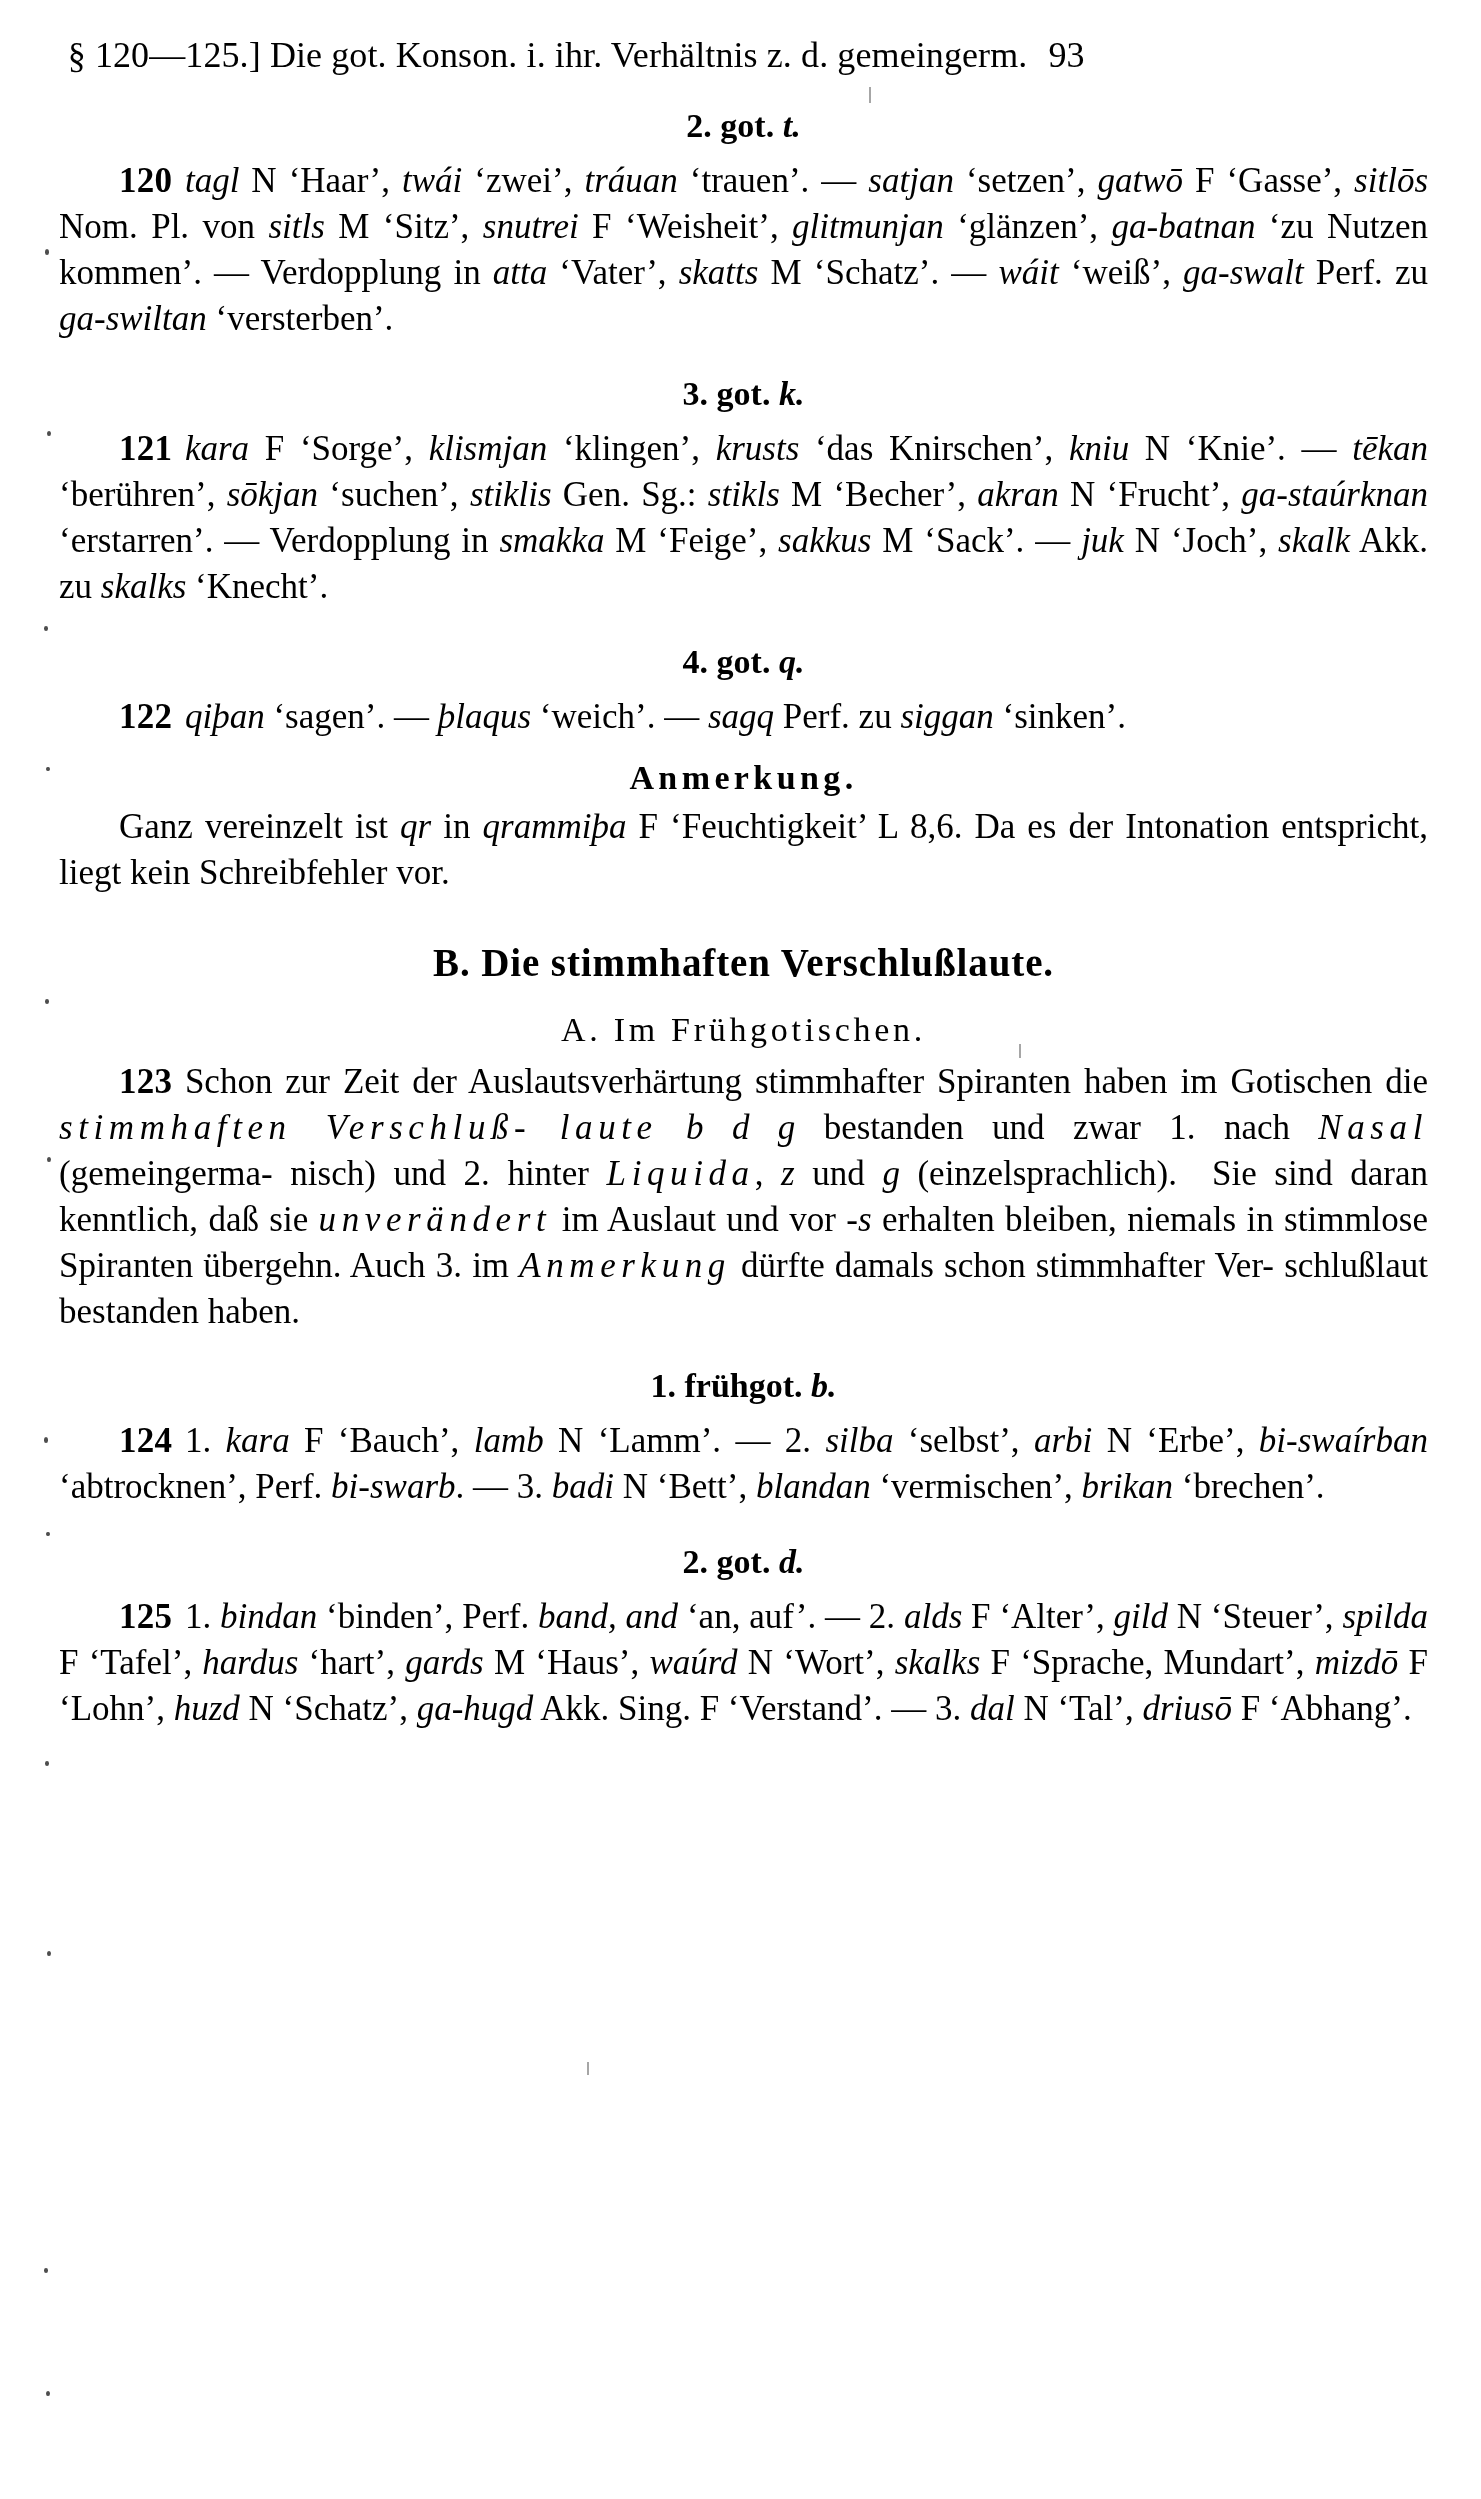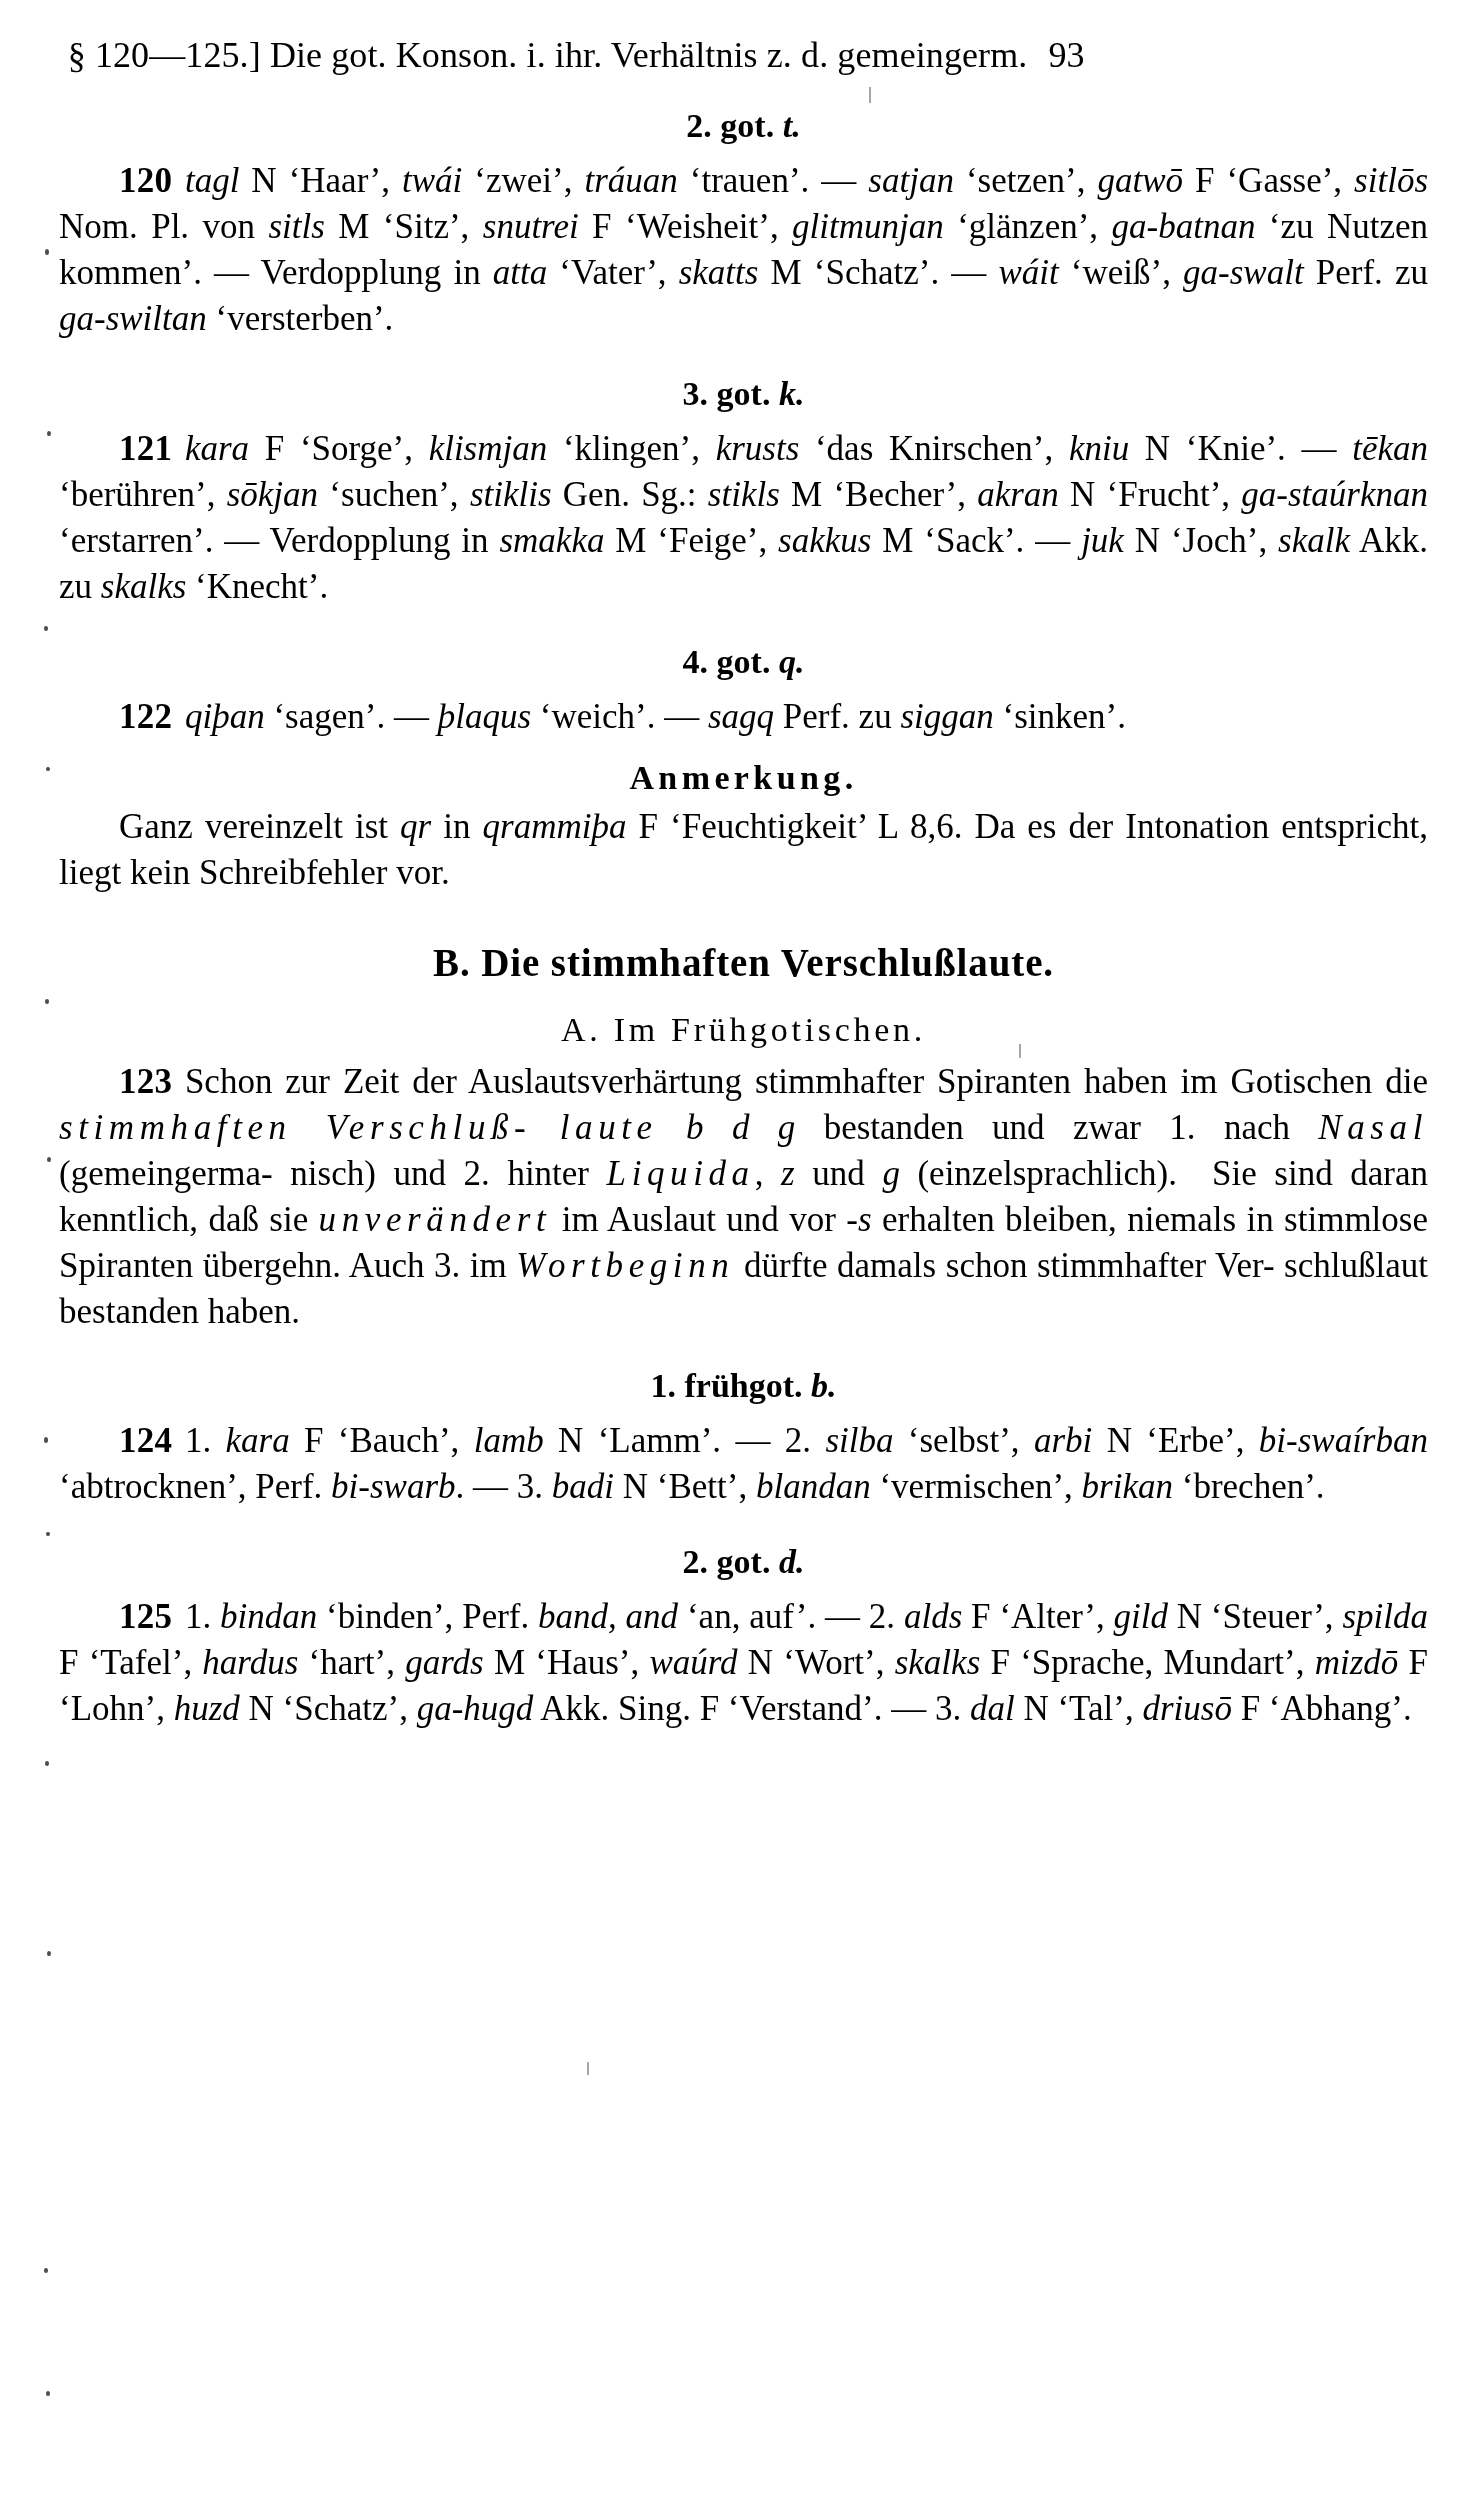--- a/index.html
+++ b/index.html
@@ -203,21 +203,21 @@
     <div class="midhead">A. Im Frühgotischen.</div>
 
     <p class="para indent">
       <span class="secnum">123</span>Schon
       zur Zeit der Auslautsverhärtung stimmhafter
       Spiranten haben im Gotischen die <span class="sp">stimmhaften Verschluß-</span>
       <span class="sp">laute</span> <span class="it">b d g</span> bestanden und zwar 1. nach <span class="sp">Nasal</span> (gemeingerma-
       nisch) und 2. hinter <span class="sp">Liquida</span>, <span class="it">z</span> und <span class="it">g</span> (einzelsprachlich). &nbsp;Sie
       sind daran kenntlich, daß sie <span class="sp">unverändert</span> im Auslaut und
       vor <span class="it">-s</span> erhalten bleiben, niemals in stimmlose Spiranten übergehn.
-      Auch 3. im <span class="sp">Wortbeginn</span> dürfte damals schon stimmhafter Ver-
+      Auch 3. im <span class="sp">Anmerkung</span> dürfte damals schon stimmhafter Ver-
       schlußlaut bestanden haben.
     </p>
 
     <div class="subhead">
       <span>1. frühgot.</span>
       <span class="it">b.</span>
     </div>
 
     <p class="para indent">
       <span class="secnum">124</span>1.

